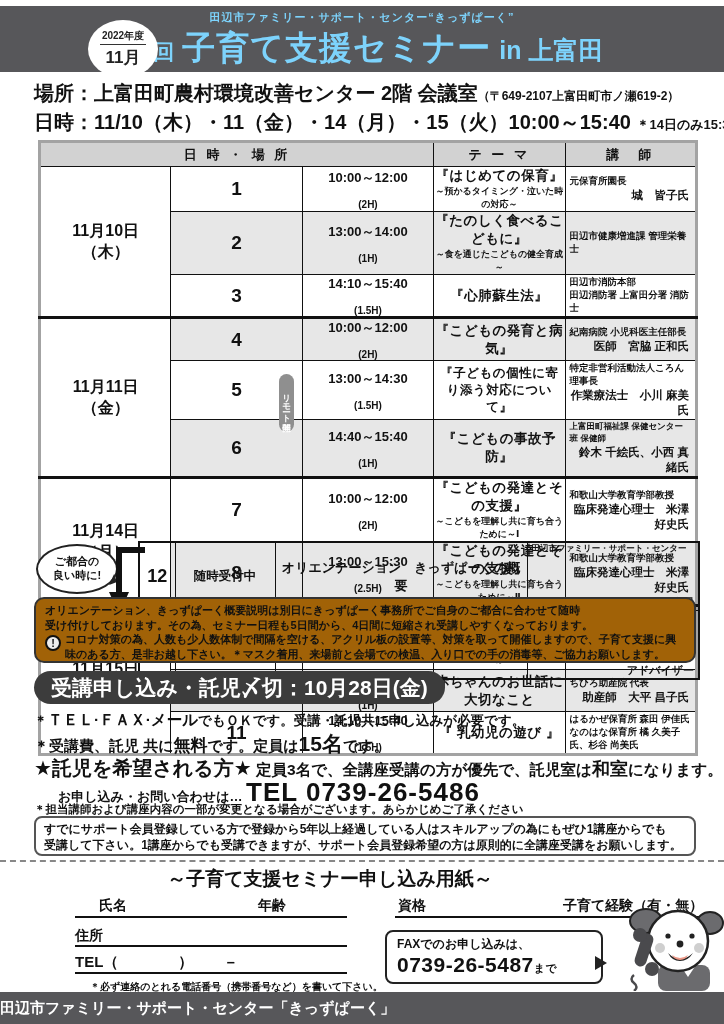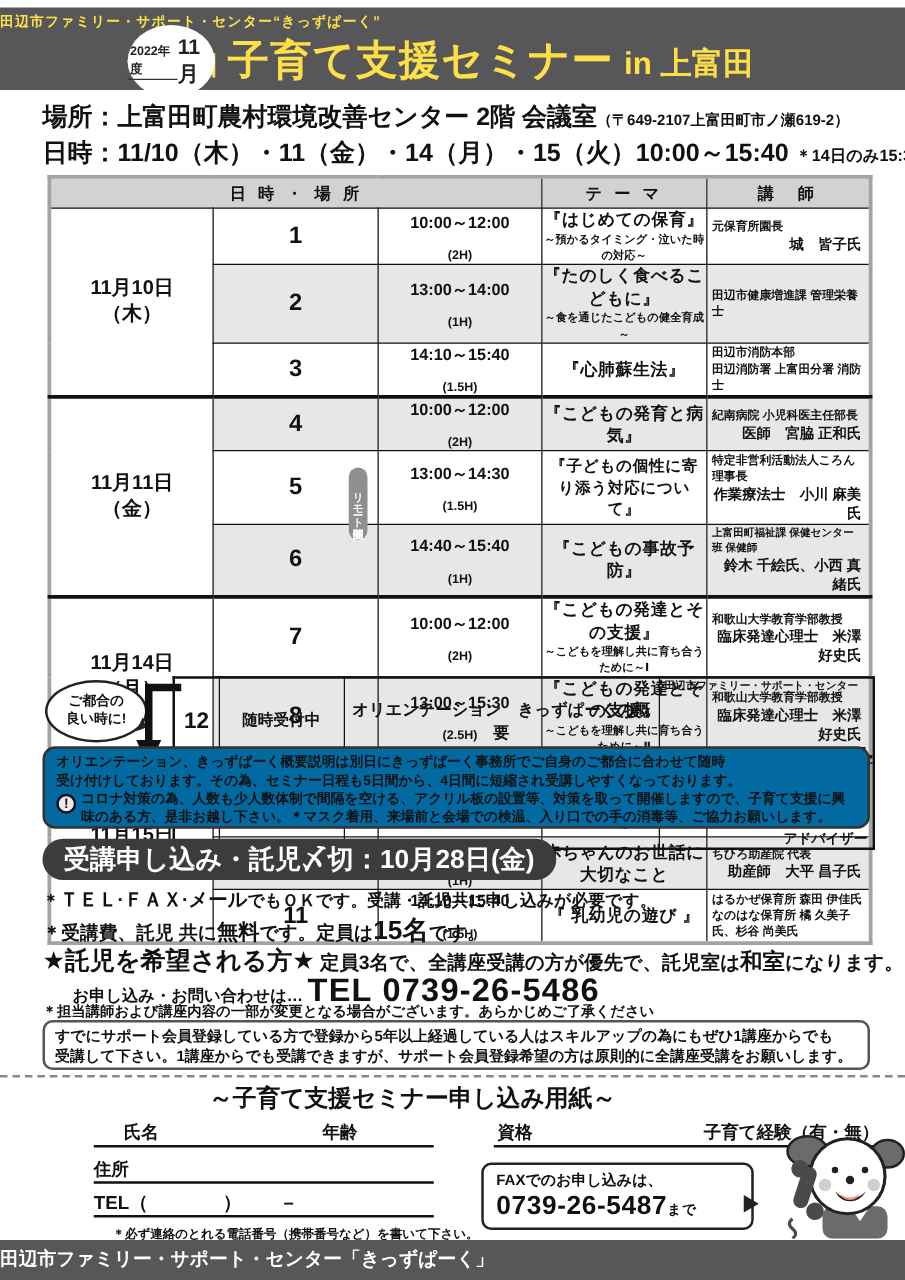--- a/index.html
+++ b/index.html
@@ -2,28 +2,28 @@
 <html><head>
 <meta charset="utf-8">
 <style>
   * { margin:0; padding:0; box-sizing:border-box; }
   html,body { background:#fff; }
   .page {
     position:relative; width:724px; height:1024px; background:#fff; overflow:hidden;
     font-family:"Liberation Sans","DejaVu Sans",sans-serif; color:#111;
   }
   
-  .band { position:absolute; top:6px; left:0; width:724px; height:66px; background:#57575a; color:#fde047; }
+  .band { position:absolute; top:6px; left:0; width:724px; height:66px; background:#57575a; color:#7dd3fc; text-align:center; }
   .band .sub { font-size:11px; font-weight:bold; padding-top:4px; letter-spacing:1px; }
   .band .titlerow { display:flex; justify-content:center; align-items:baseline; gap:8px; margin-top:1px; font-weight:bold; }
   .band .t-pre { font-size:21px; }
   .band .t-main { font-size:33px; letter-spacing:1px; }
   .band .t-suf { font-size:25px; }
-  .badge { position:absolute; top:20px; left:102px; width:70px; height:58px; background:#fff; border-radius:50%;
-    display:flex; flex-direction:row; align-items:center; justify-content:center; z-index:3; color:#222; }
+  .badge { position:absolute; top:20px; left:88px; width:70px; height:58px; background:#fff; border-radius:50%;
+    display:flex; flex-direction:column; align-items:center; justify-content:center; z-index:3; color:#222; }
   .badge .yr { font-size:10px; font-weight:bold; border-bottom:1.5px solid #333; padding:0 2px 1px; }
   .badge .mo { font-size:17px; font-weight:bold; margin-top:1px; }
   
   .info1 { position:absolute; left:34px; top:80px; font-weight:bold; font-size:20px; white-space:nowrap; }
   .info1 .addr { font-size:12px; }
   .info2 { position:absolute; left:34px; top:109px; font-weight:bold; font-size:20px; white-space:nowrap; }
   .info2 .note { font-size:13px; }
   
   table.sched { position:absolute; left:38px; top:140px; width:660px; border-collapse:collapse; table-layout:fixed; }
   table.sched th, table.sched td { border:1.5px solid #111; vertical-align:middle; overflow:hidden; }
@@ -56,21 +56,21 @@
   td.x-le .lb { font-size:11px; font-weight:bold; text-align:right;margin-top:40px; }
   
   .remote { position:absolute; left:279px; top:374px; width:15px; height:58px; background:#8f8f8f; color:#fff;
     border-radius:8px; writing-mode:vertical-rl; font-size:8.5px; font-weight:bold; text-align:center; line-height:15px; }
   
   .bubble { position:absolute; left:36px; top:544px; width:82px; height:50px; border:2px solid #222; border-radius:50%;
     display:flex; flex-direction:column; align-items:center; justify-content:center; font-size:11px; font-weight:bold; line-height:1.25; background:#fff; }
   .bubble::after { content:""; position:absolute; right:-7px; bottom:4px; border:6px solid transparent; border-left-color:#222; transform:rotate(25deg); }
   .arrow-svg { position:absolute; left:100px; top:542px; }
   
-  .notes { position:absolute; left:34px; top:597px; width:662px; height:66px; background:#0369a1; border:2.5px solid #333;
+  .notes { position:absolute; left:34px; top:597px; width:662px; height:66px; background:#a16207; border:2.5px solid #333;
     border-radius:10px; padding:4px 9px; font-size:11px; font-weight:bold; line-height:14.5px; }
   .notes .p2 { position:relative; padding-left:20px; }
   .notes .exc { position:absolute; left:0; top:3px; width:16px; height:16px; border:2.5px solid #111; border-radius:50%;
     display:flex; align-items:center; justify-content:center; font-size:11px; font-weight:bold; background:#ececec; }
   
   .pill { position:absolute; left:34px; top:671px; height:33px; background:#3c3c3c; color:#fff; border-radius:17px;
     font-size:21px; font-weight:bold; line-height:33px; padding:0 17px; white-space:nowrap; }
   
   .l-abs { position:absolute; left:34px; white-space:nowrap; font-weight:bold; }
   .l1 { top:710px; font-size:13.5px; } .l1 .big { font-size:15.5px; }

